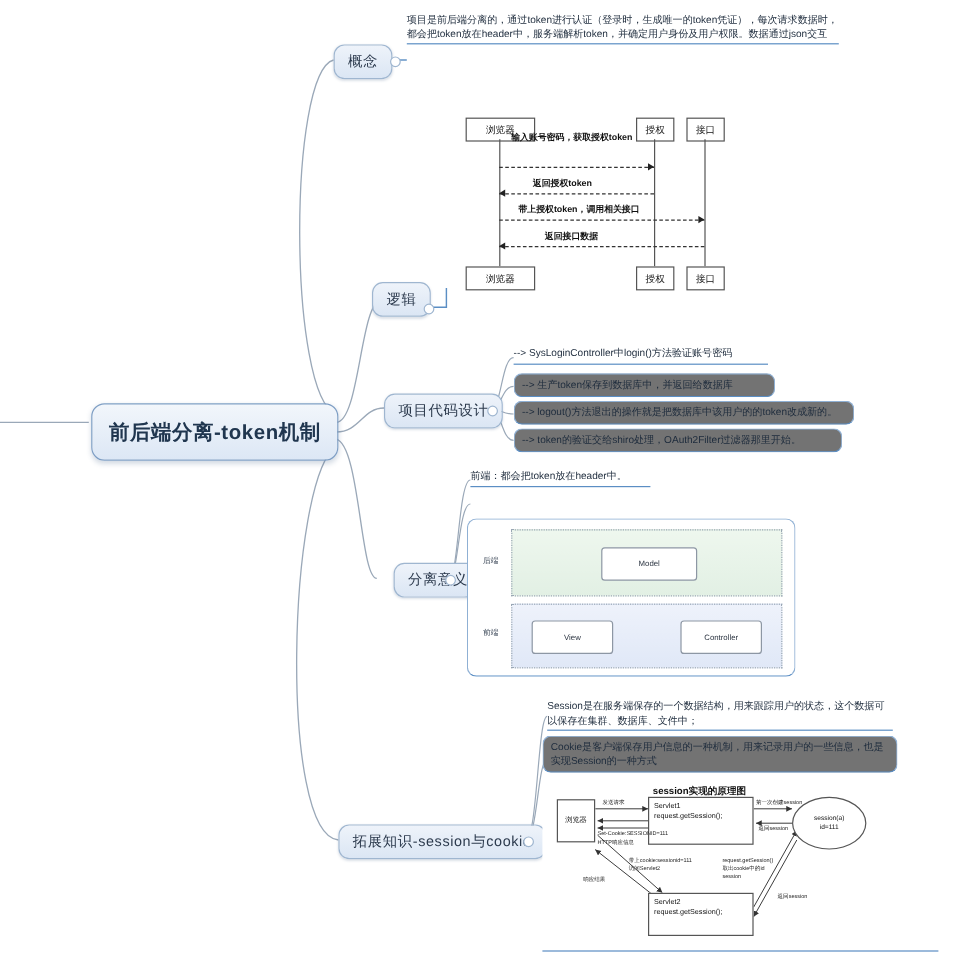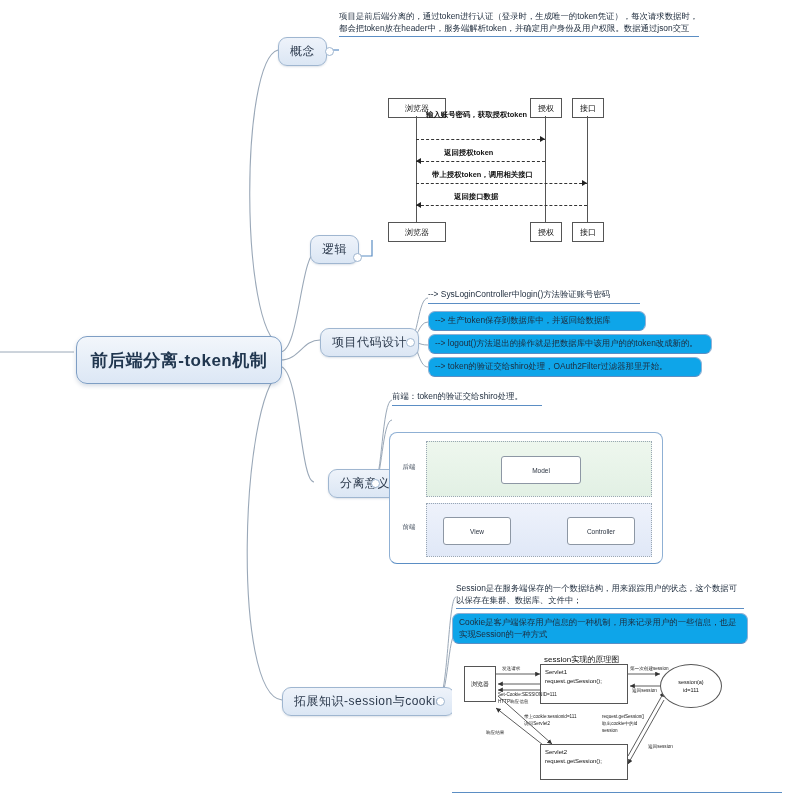--- a/index.html
+++ b/index.html
@@ -48,21 +48,21 @@
     position:absolute;
     font-size:8.4px;line-height:11.6px;
     color:#1d2b3c;
     border-bottom:1.6px solid #5b8ec4;
     padding-bottom:2px;
     box-sizing:border-box;
   }
   .txtline.boxed{
     border:1px solid #8fb0d4;border-radius:7px;
     border-bottom:1.6px solid #5b8ec4;
-    padding:3px 6px 3px 6px;background:#0ea5e9;
+    padding:3px 6px 3px 6px;background:#737373;
   }
 
   
   #seq{position:absolute;left:382px;top:98px;width:228px;height:142px;}
   .lifeline-box{
     position:absolute;border:1px solid #555;background:#fff;
     font-size:8px;display:flex;align-items:center;justify-content:center;
     color:#111;height:18px;
   }
   .lifeline{position:absolute;border-left:1px solid #555;}
@@ -86,21 +86,21 @@
        background:linear-gradient(180deg,#eef2fb 0%,#e0e8f7 100%);}
   .mvc-side{position:absolute;left:6px;font-size:6.5px;color:#3a4656;width:26px;text-align:center;}
   .mvc-card{
     position:absolute;background:#fff;border:1px solid #8d97a4;border-radius:3px;
     font-size:6.5px;color:#2a3340;display:flex;align-items:center;justify-content:center;
   }
 
   
   #sessdiag{position:absolute;left:452px;top:652px;width:330px;height:140px;
             background:#fff;border-bottom:1.6px solid #5b8ec4;}
-  #sessdiag .t{position:absolute;font-size:8px;font-weight:normal;color:#111;}
+  #sessdiag .t{position:absolute;font-size:8px;font-weight:bold;color:#111;}
   .sbox{position:absolute;border:1px solid #555;background:#fff;font-size:6px;color:#111;
         padding:3px 4px;box-sizing:border-box;line-height:9px;}
   .soval{position:absolute;border:1px solid #555;border-radius:50%;background:#fff;
          font-size:5.5px;color:#111;display:flex;flex-direction:column;
          align-items:center;justify-content:center;line-height:8px;}
   .slab{position:absolute;font-size:4.6px;color:#222;white-space:nowrap;line-height:6px;}
 </style>
 </head>
 <body>
 
@@ -203,21 +203,21 @@
   <div class="txtline plain" style="left:428px;top:289px;width:212px;">--&gt; SysLoginController中login()方法验证账号密码</div>
   <div class="txtline boxed" style="left:428px;top:311px;width:218px;">--&gt; 生产token保存到数据库中，并返回给数据库</div>
   <div class="txtline boxed" style="left:428px;top:334px;width:284px;">--&gt; logout()方法退出的操作就是把数据库中该用户的的token改成新的。</div>
   <div class="txtline boxed" style="left:428px;top:357px;width:274px;">--&gt; token的验证交给shiro处理，OAuth2Filter过滤器那里开始。</div>
 
   <div class="node sub" style="left:314px;top:469px;margin-left:14px;">
     <span>分离意义</span>
   </div>
   <div class="node-dot" style="left:371px;top:479px;"></div>
 
-  <div class="txtline plain" style="left:392px;top:391px;width:150px;">前端：token的验证交给shiro处理。</div>
+  <div class="txtline plain" style="left:392px;top:391px;width:150px;">前端：都会把token放在header中。</div>
 
   <div id="mvc">
     <div class="mvc-side" style="top:30px;">后端</div>
     <div class="mvc-side" style="top:90px;">前端</div>
 
     <div class="mvc-row back">
       <div class="mvc-card" style="left:74px;top:14px;width:78px;height:26px;">Model</div>
     </div>
     <div class="mvc-row front">
       <div class="mvc-card" style="left:16px;top:13px;width:66px;height:26px;">View</div>

